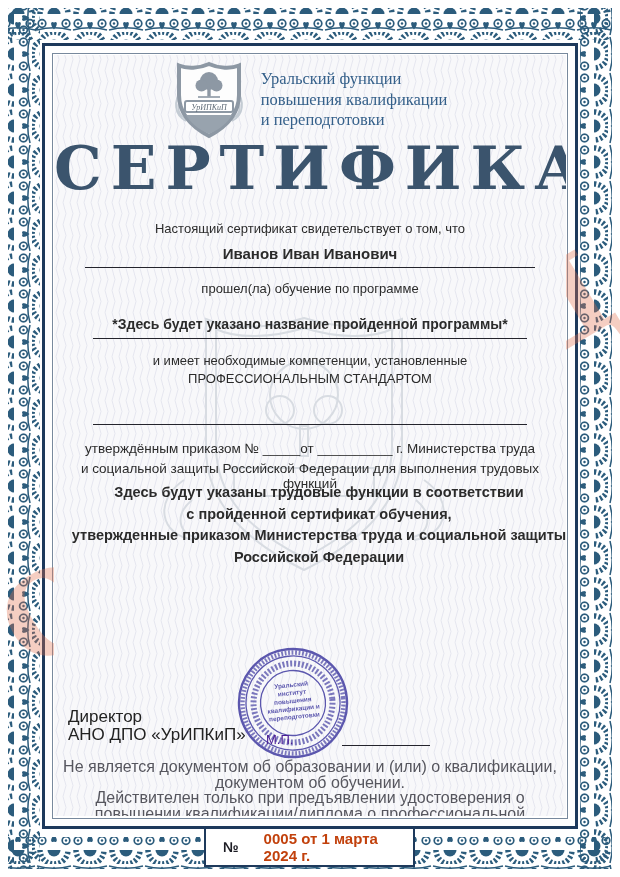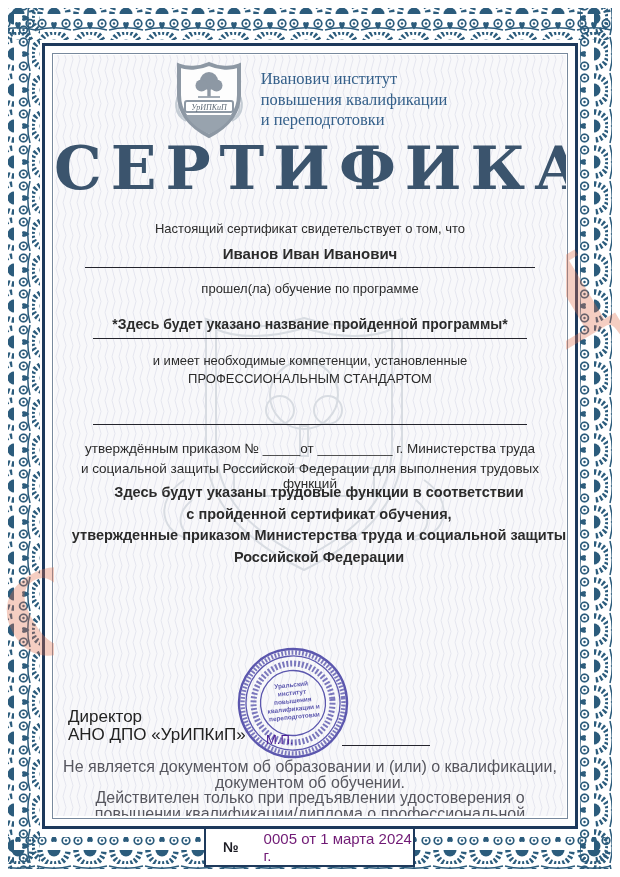--- a/index.html
+++ b/index.html
@@ -73,21 +73,21 @@
   .mp{position:absolute;left:212px;top:677px;font-size:13px;color:#4c1d95;z-index:3;}
   .sigline{top:690px;left:288px;width:88px;}
 
   .disclaimer{position:absolute;top:704px;left:6px;width:500px;text-align:center;
     font-size:16px;line-height:15.5px;color:#56565e;}
 
   
   .number-box{position:absolute;left:204px;top:827px;width:211px;height:40px;background:#fff;
     border:2.5px solid var(--c-frame);z-index:4;display:flex;align-items:center;}
   .number-box .no{margin-left:17px;font-weight:bold;font-size:14px;color:#1c1c24;}
-  .number-box .val{margin-left:25px;font-weight:normal;font-size:15px;color:#701a75;}
+  .number-box .val{margin-left:25px;font-weight:bold;font-size:15px;color:#c2410c;}
 
   .logo-flourish{stroke:#c3cbd3;fill:none;stroke-width:1.8;}
 </style>
 </head>
 <body>
 
 <div class="page">
 
   <svg class="border-svg" width="620" height="877" viewBox="0 0 620 877" aria-hidden="true">
     <defs>
@@ -159,21 +159,21 @@
           <circle cx="36" cy="20" r="9" fill="#8d98a4"></circle>
           <circle cx="28.5" cy="24.5" r="6" fill="#8d98a4"></circle>
           <circle cx="43.5" cy="24.5" r="6" fill="#8d98a4"></circle>
           <rect x="34.3" y="27" width="3.4" height="8.5" fill="#8d98a4"></rect>
           <path d="M25,36 L47,36" stroke="#8d98a4" stroke-width="1.6"></path>
           <rect x="12" y="40" width="48" height="11" rx="2" fill="#ffffff" stroke="#8d98a4" stroke-width="2"></rect>
           <text x="36" y="48.5" text-anchor="middle" font-family="Liberation Serif, serif" font-style="italic" font-size="8" fill="#5f6b77">УрИПКиП</text>
           <path d="M13,54 L59,54 C55.5,61 47,68 36,73 C25,68 16.5,61 13,54 Z" fill="#98a3ae"></path>
         </svg>
         <div class="org-name">
-          <div>Иванович институт</div>
+          <div>Уральский функции</div>
           <div>повышения квалификации</div>
           <div>и переподготовки</div>
         </div>
       </div>
 
       <div class="title">СЕРТИФИКАТ</div>
 
       <div class="abs name bold">Иванов Иван Иванович</div>
       <div class="abs intro t13">Настоящий сертификат свидетельствует о том, что</div>
       <div class="rule rule-name"></div>

